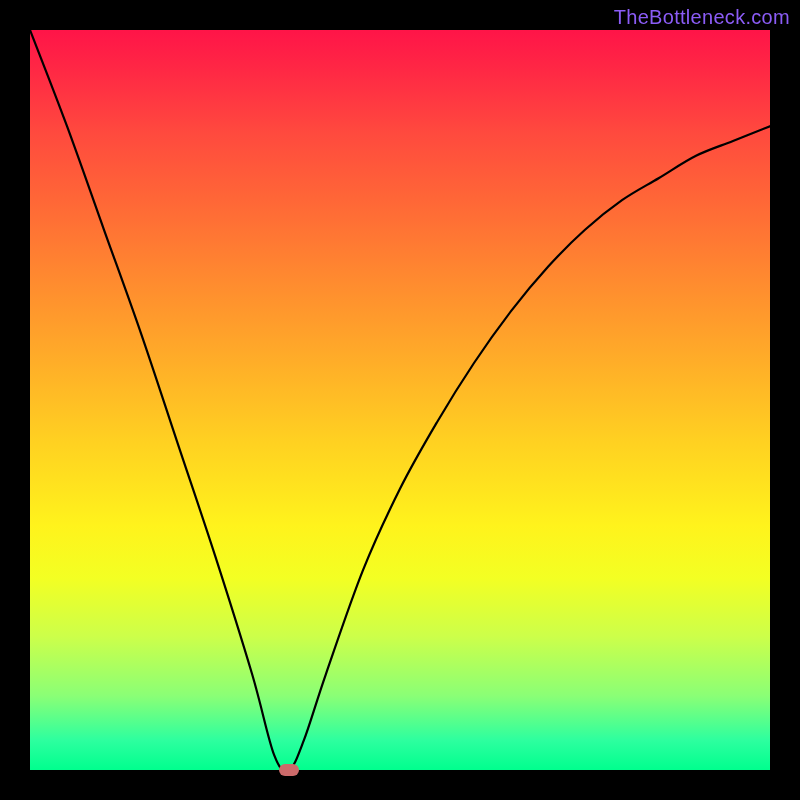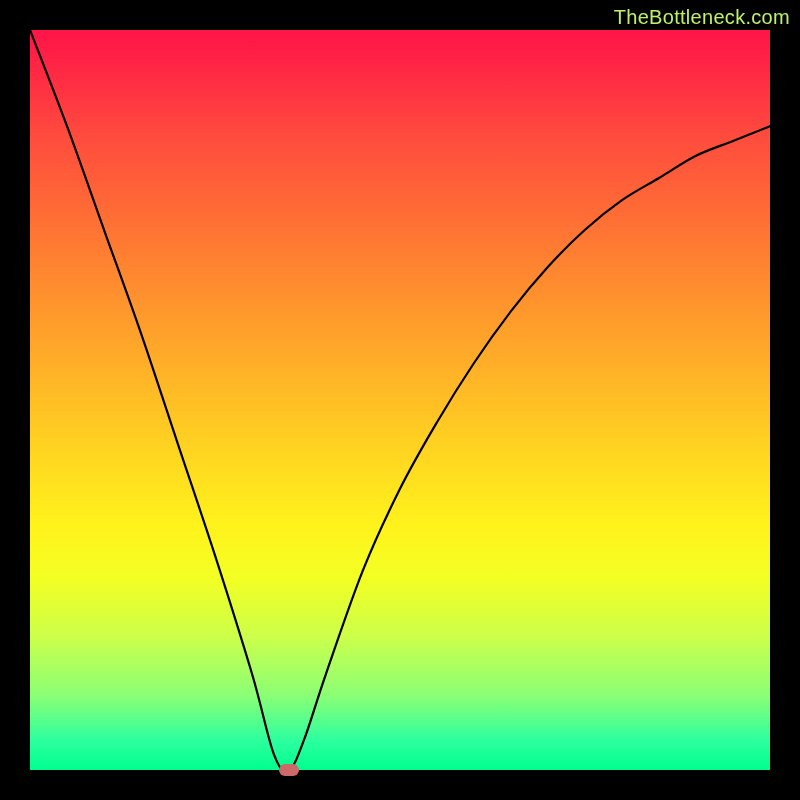--- a/index.html
+++ b/index.html
@@ -40,21 +40,21 @@
       #ccff4a 82%,
       #8aff76 90%,
       #2dff9f 96%,
       #00ff8e 100%
     );
   }
   .watermark {
     position: absolute;
     top: 6px;
     right: 10px;
-    color: #bef264;
+    color: #8b5cf6;
     font-size: 20px;
     font-weight: 500;
     letter-spacing: 0.3px;
     user-select: none;
     pointer-events: none;
   }
   svg.curve {
     position: absolute;
     left: 0;
     top: 0;

